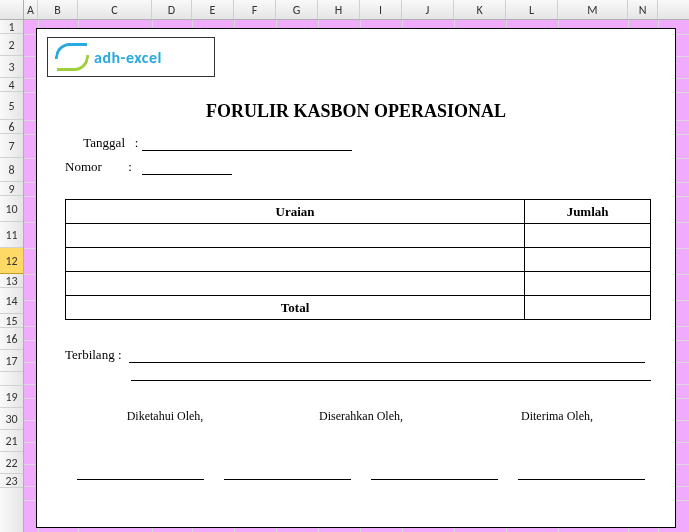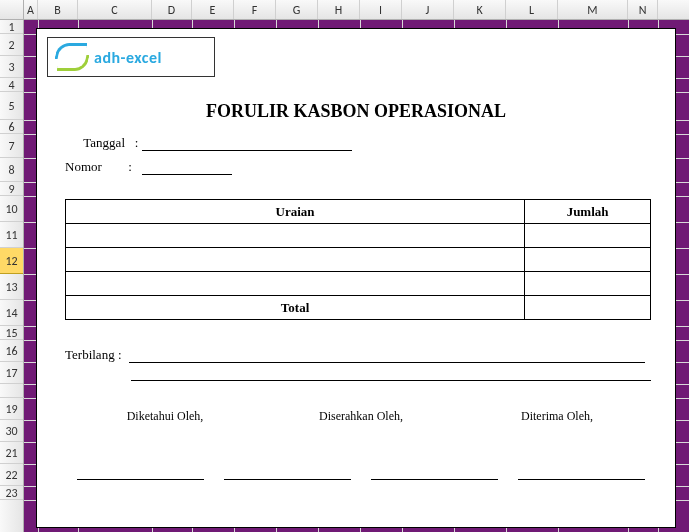--- a/index.html
+++ b/index.html
@@ -48,21 +48,21 @@
   align-items: center;
   justify-content: center;
 }
 .row-headers .rh.sel {
   background: #ffd966;
   border-bottom: 1px solid #c0a020;
 }
 .sheet {
   flex: 1;
   position: relative;
-  background: #701a75;
+  background: #f0abfc;
 }
 .gridlines-v { position:absolute; inset:0; }
 .gridlines-v div { position:absolute; top:0; bottom:0; width:1px; background:#d9d9d9; }
 .gridlines-h { position:absolute; inset:0; }
 .gridlines-h div { position:absolute; left:0; right:0; height:1px; background:#d9d9d9; }
 .form-frame {
   position: absolute;
   left: 12px; top: 8px;
   width: 640px; height: 500px;
   background: #fff;
@@ -156,21 +156,21 @@
       <div class="rh" style="height: 22px;">3</div>
       <div class="rh" style="height: 14px;">4</div>
       <div class="rh" style="height: 28px;">5</div>
       <div class="rh" style="height: 14px;">6</div>
       <div class="rh" style="height: 24px;">7</div>
       <div class="rh" style="height: 24px;">8</div>
       <div class="rh" style="height: 14px;">9</div>
       <div class="rh" style="height: 26px;">10</div>
       <div class="rh" style="height: 26px;">11</div>
       <div class="rh sel" style="height: 26px;">12</div>
-      <div class="rh" style="height: 26px;">13</div>
+      <div class="rh" style="height: 14px;">13</div>
       <div class="rh" style="height: 26px;">14</div>
       <div class="rh" style="height: 14px;">15</div>
       <div class="rh" style="height: 22px;">16</div>
       <div class="rh" style="height: 22px;">17</div>
       <div class="rh" style="height: 14px; padding-left: 34px;">18</div>
       <div class="rh" style="height: 22px;">19</div>
       <div class="rh" style="height: 22px;">30</div>
       <div class="rh" style="height: 22px;">21</div>
       <div class="rh" style="height: 22px;">22</div>
       <div class="rh" style="height: 14px;">23</div>

